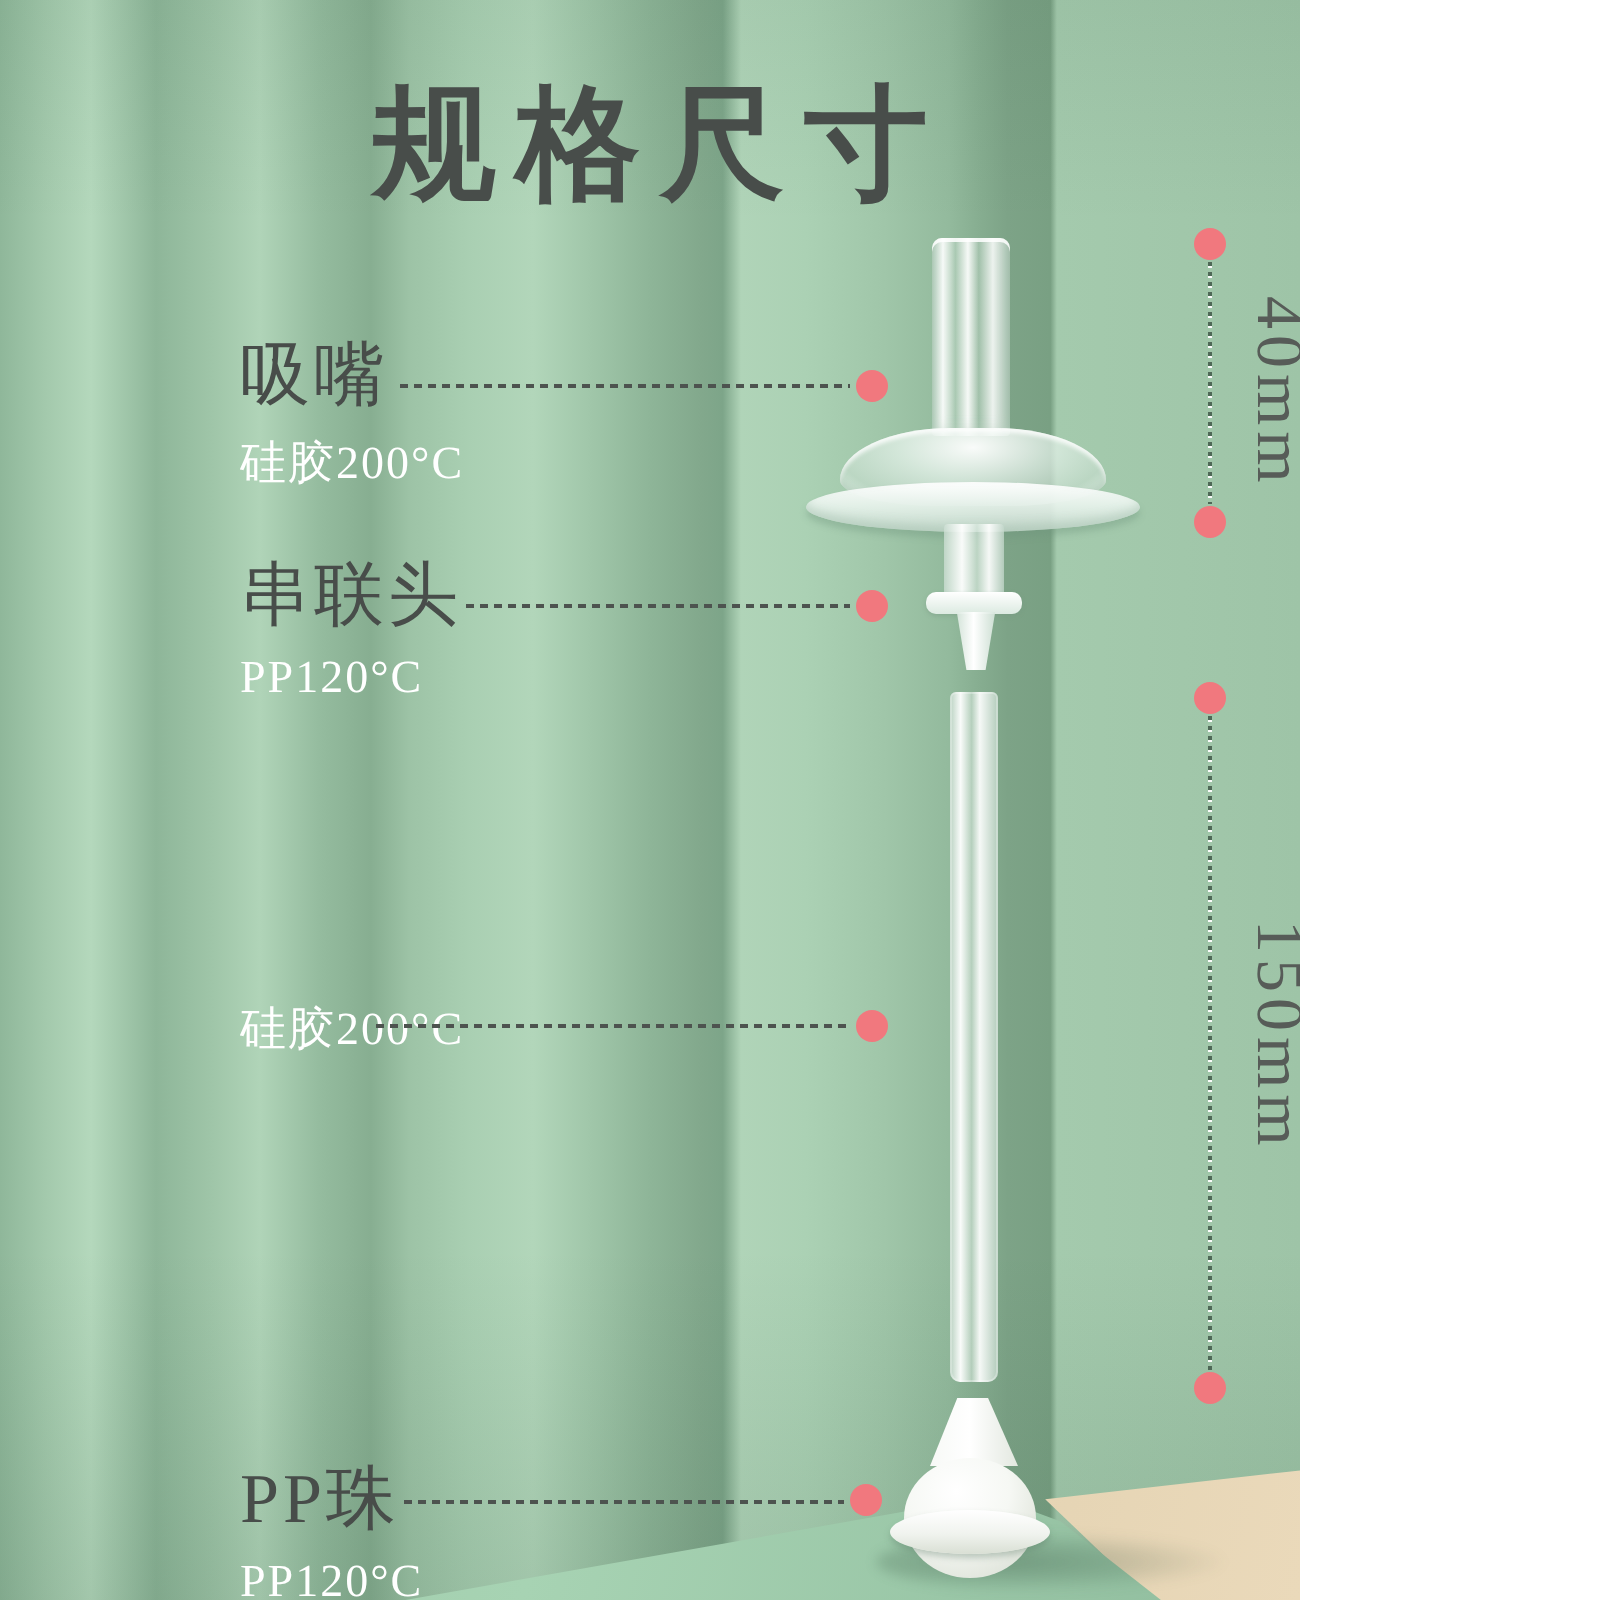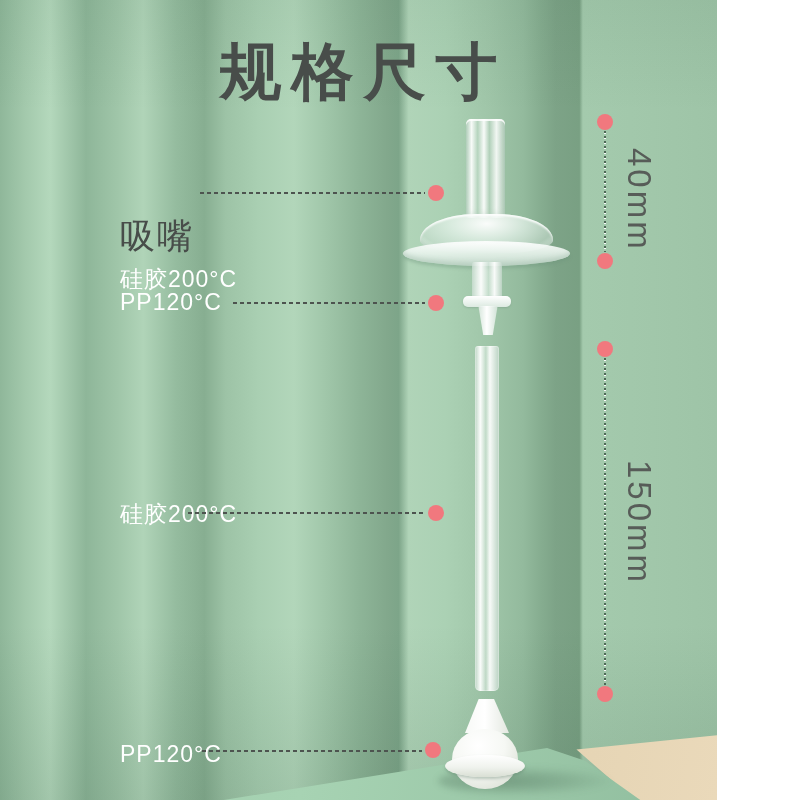--- a/index.html
+++ b/index.html
@@ -1,18 +1,18 @@
 <!DOCTYPE html>
 <html style="--accent-dot: #f1787e; --text-dark: #484d4a; --text-light: #ffffff; --wall-green: #a2c8ab; --band-green: #7da388; --pedestal-green: #9ccaaa; --floor-beige: #e0cfae;"><head>
 <meta charset="utf-8">
 <style>
   html,body { margin:0; padding:0; background:#ffffff; }
   .stage {
-    position:relative; width:717px; height:800px; overflow:hidden;
-    font-family:Liberation Sans, sans-serif;
+    position:relative; width:650px; height:800px; overflow:hidden;
+    font-family:Liberation Serif, serif;
   }
   
   .curtain {
     position:absolute; inset:0;
     background:linear-gradient(90deg,
       #8fb79a 0%, #a3c9ac 3.5%, #b4d8bc 7%, #8eb699 12%, #a0c6a9 16.5%,
       #b0d4b8 20%, #95bc9f 24.5%, #87ae91 28.5%, #9dc3a6 31.5%, #a9cfb2 36%,
       #b2d6ba 41%, #a2c8ab 45%, #8eb598 50%, #82a88c 54%, #7da589 55.6%,
       #b0d4b8 57%, #abd1b4 62%, #a0c6a9 68%, #93ba9d 73%, #86ad90 75.4%,
       #7da387 77.5%, #79a083 80.8%, #a4caad 81.3%, #a2c8ab 88%, #9ec4a7 100%);
@@ -148,40 +148,42 @@
   <div class="part-shape nozzle-dome"></div>
   <div class="part-shape nozzle-disc"></div>
   <div class="part-shape conn-body"></div>
   <div class="part-shape conn-flange"></div>
   <div class="part-shape conn-tip"></div>
   <div class="part-shape straw"></div>
   <div class="part-shape stem"></div>
   <div class="part-shape ball"></div>
   <div class="part-shape skirt"></div>
 
-  <div class="part" style="left:120px; top:170px;margin-top:48px;">
+  <div class="part" style="left:120px; top:170px;">
     <span class="part-name">吸嘴</span>
     <span class="part-mat">硅胶200°C</span>
   </div>
   <div class="dash" style="left:200px; top:192px; width:225px;"></div>
   <div class="dot" style="left:428px; top:185px;"></div>
 
   <div class="part" style="left:120px; top:280px;">
+    <span class="part-name">串联头</span>
     <span class="part-mat">PP120°C</span>
   </div>
   <div class="dash" style="left:233px; top:302px; width:192px;"></div>
   <div class="dot" style="left:428px; top:295px;"></div>
 
   <div class="part" style="left:120px; top:490px;">
     <span class="part-mat">硅胶200°C</span>
   </div>
   <div class="dash" style="left:188px; top:512px; width:237px;"></div>
   <div class="dot" style="left:428px; top:505px;"></div>
 
   <div class="part" style="left:120px; top:732px;">
+    <span class="part-name">PP珠</span>
     <span class="part-mat">PP120°C</span>
   </div>
   <div class="dash" style="left:202px; top:750px; width:220px;"></div>
   <div class="dot" style="left:425px; top:742px;"></div>
 
   <div class="dot" style="left:597px; top:114px;"></div>
   <div class="vdots" style="top:131px; height:121px;"></div>
   <div class="dot" style="left:597px; top:253px;"></div>
   <div class="vtext" style="left:657px; top:148px;">40mm</div>
 

